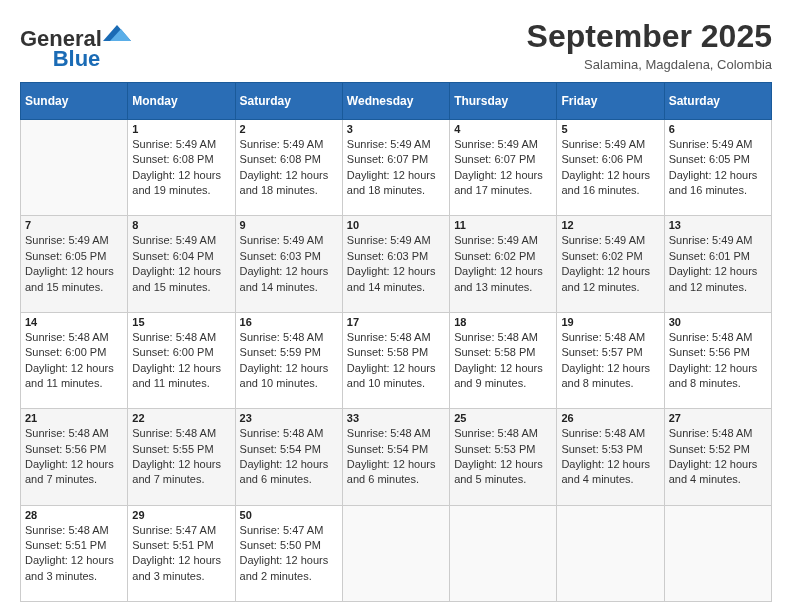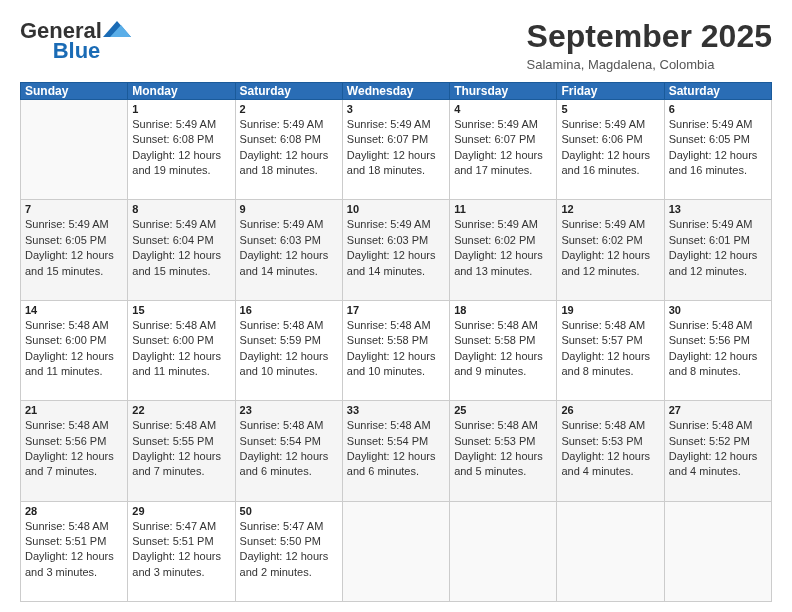--- a/index.html
+++ b/index.html
@@ -17,20 +17,21 @@
       display: flex;
       flex-direction: column;
     }
     .header {
       display: flex;
       justify-content: space-between;
       align-items: flex-start;
       margin-bottom: 10px;
     }
     .title-block {
+      text-align: right;
       margin-left: 16px;
     }
     .month-title {
       font-size: 32px;
       font-weight: bold;
       color: #333;
     }
     .subtitle {
       font-size: 13px;
       color: #555;
@@ -41,21 +42,21 @@
       border: 1px solid #ccc;
       border-collapse: collapse;
       width: 100%;
       table-layout: fixed;
     }
     .calendar th {
       background-color: #2a6db5;
       color: #fff;
       font-size: 12px;
       font-weight: bold;
-      padding: 1px 4px;
+      padding: 11px 4px;
       text-align: left;
       border: 1px solid #1a5a9a;
     }
     .calendar td {
       border: 1px solid #ccc;
       vertical-align: top;
       padding: 3px 4px;
       font-size: 9.5px;
       color: #333;
       height: 86px;
@@ -84,21 +85,21 @@
     }
   </style>
 </head>
 <body>
 
 <div class="page">
   <div class="header">
     <div class="logo-wrapper">
       <div>
         <div style="display:flex; align-items:center;">
-          <span style="font-size:22px; font-weight:bold; color:#333;">General</span>
+          <span style="font-size:22px; font-weight:bold; color:#333;margin-top:8px;">General</span>
           <svg width="28" height="20" viewBox="0 0 28 20" style="margin-left:1px; margin-top:-4px;">
             <polygon points="0,18 14,2 28,18" fill="#1a6bb5"></polygon>
             <polygon points="7,18 18,6 28,18" fill="#5aaee8"></polygon>
           </svg>
         </div>
         <div style="font-size:22px; font-weight:bold; color:#1a6bb5; margin-top:-6px; margin-left:2px;text-align:center;">Blue</div>
       </div>
     </div>
     <div class="title-block">
       <div class="month-title">September 2025</div>

